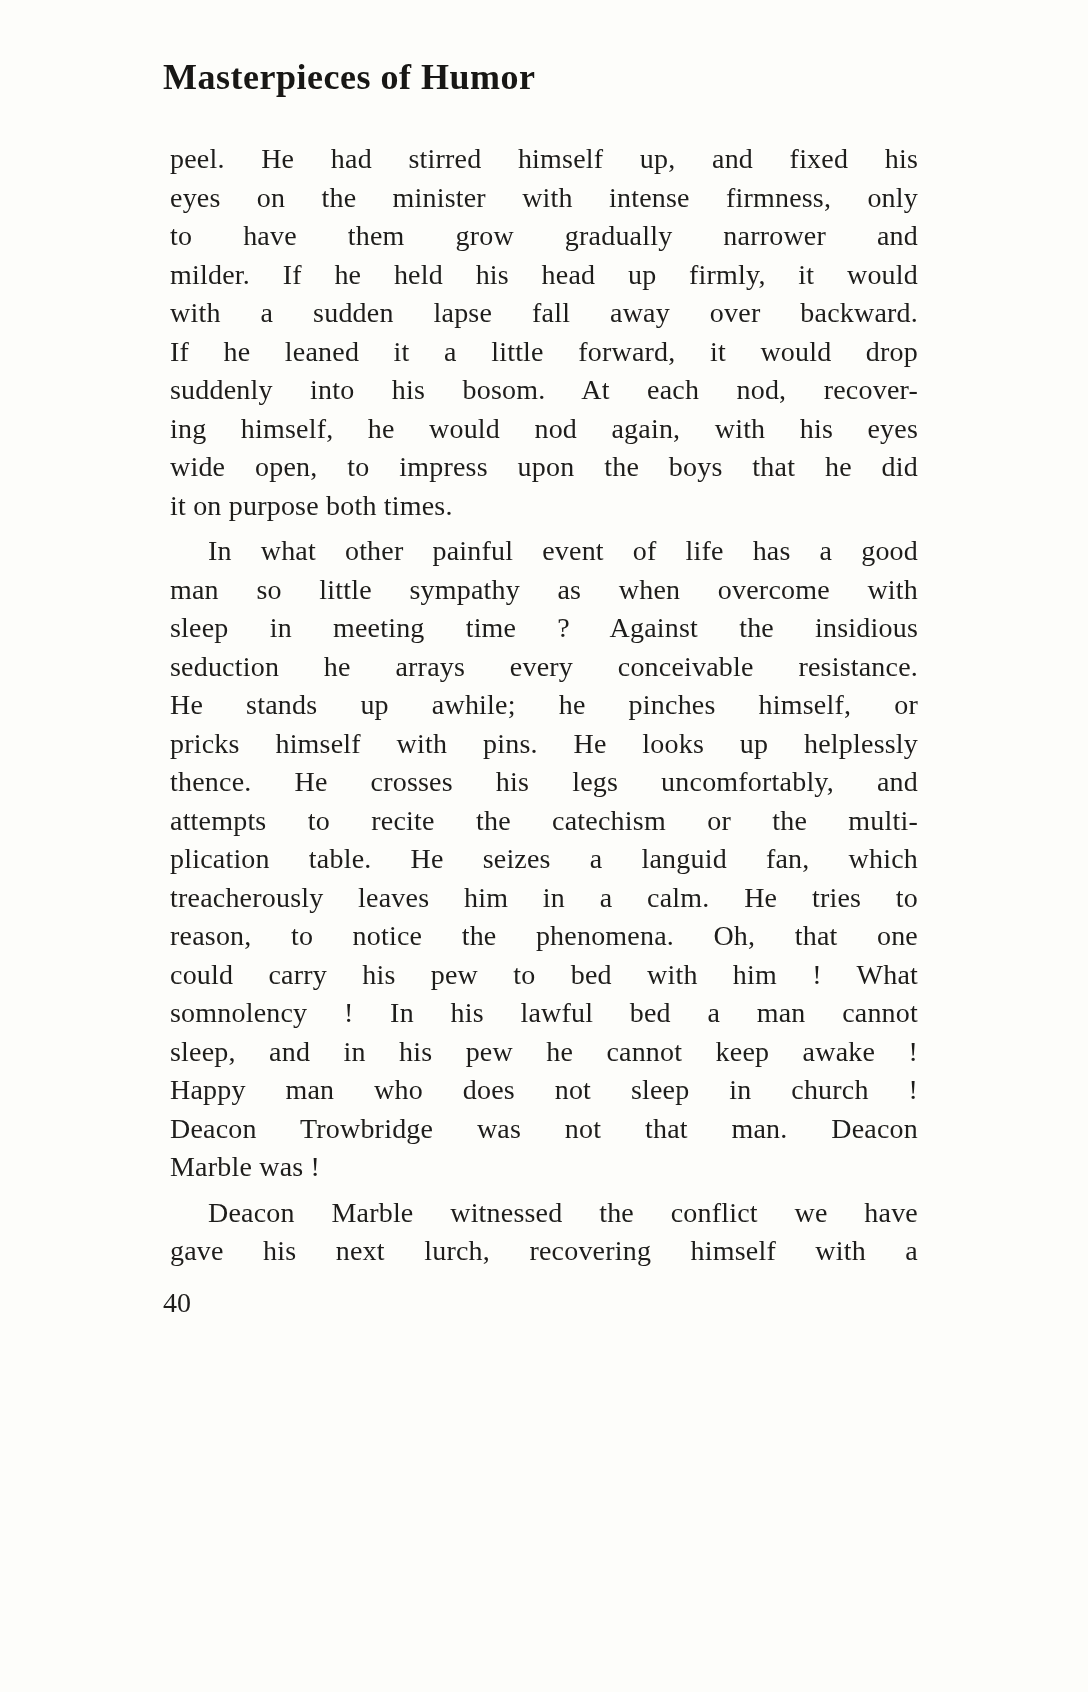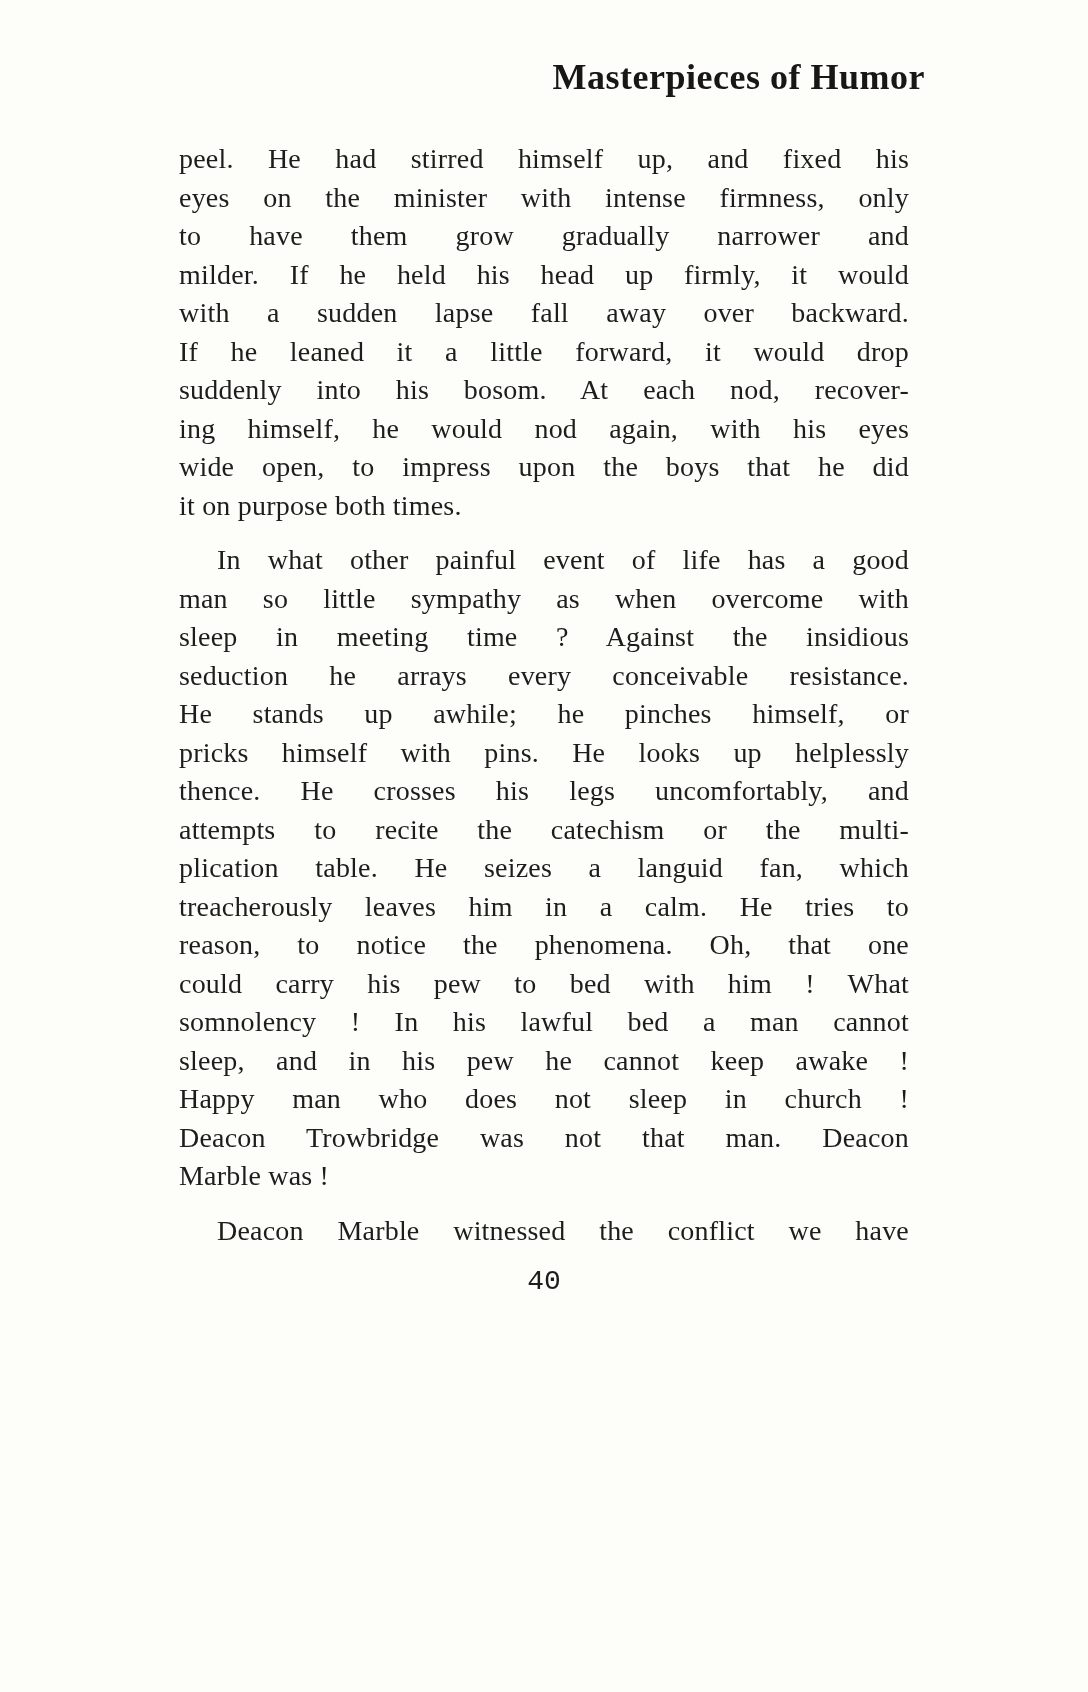--- a/index.html
+++ b/index.html
@@ -20,50 +20,48 @@
     overflow: hidden;
   }
   .text-block {
     width: 762px;
     margin: 0 auto;
     padding-top: 56px;
   }
   .page-title {
     font-size: 36px;
     font-weight: 700;
-    text-align: right;
+    text-align: left;
     letter-spacing: 0.5px;
     margin: 0 0 42px 0;
     color: #181715;
   }
   .page-body {
     font-size: 28px;
     line-height: 38.5px;
     letter-spacing: 0.2px;
   }
   .paragraph {
-    margin: 16px;
+    margin: 7px;
   }
   .line {
     text-align: justify;
     text-align-last: justify;
     white-space: normal;
   }
   .line.last {
     text-align-last: left;
   }
   .line.indent {
     text-indent: 38px;
   }
   .page-number {
-    text-align: center;
     font-size: 28px;
     margin-top: 16px;
     color: #1e1d1b;
-    font-family: Liberation Mono, monospace;
   }
 </style>
 </head>
 <body>
 
 <div class="book-page">
   <div class="text-block">
     <div class="page-title">Masterpieces of Humor</div>
     <div class="page-body">
         <div class="paragraph">
@@ -92,17 +90,18 @@
           <div class="line">reason, to notice the phenomena.  Oh, that one</div>
           <div class="line">could carry his pew to bed with him !  What</div>
           <div class="line">somnolency !  In his lawful bed a man cannot</div>
           <div class="line">sleep, and in his pew he cannot keep awake !</div>
           <div class="line">Happy man who does not sleep in church !</div>
           <div class="line">Deacon Trowbridge was not that man.  Deacon</div>
           <div class="line last">Marble was !</div>
         </div>
         <div class="paragraph">
           <div class="line indent">Deacon Marble witnessed the conflict we have</div>
+          <div class="line">gave his next lurch, recovering himself with a</div>
         </div>
       </div>
     <div class="page-number">40</div>
   </div>
 </div>
 
 </body></html>

